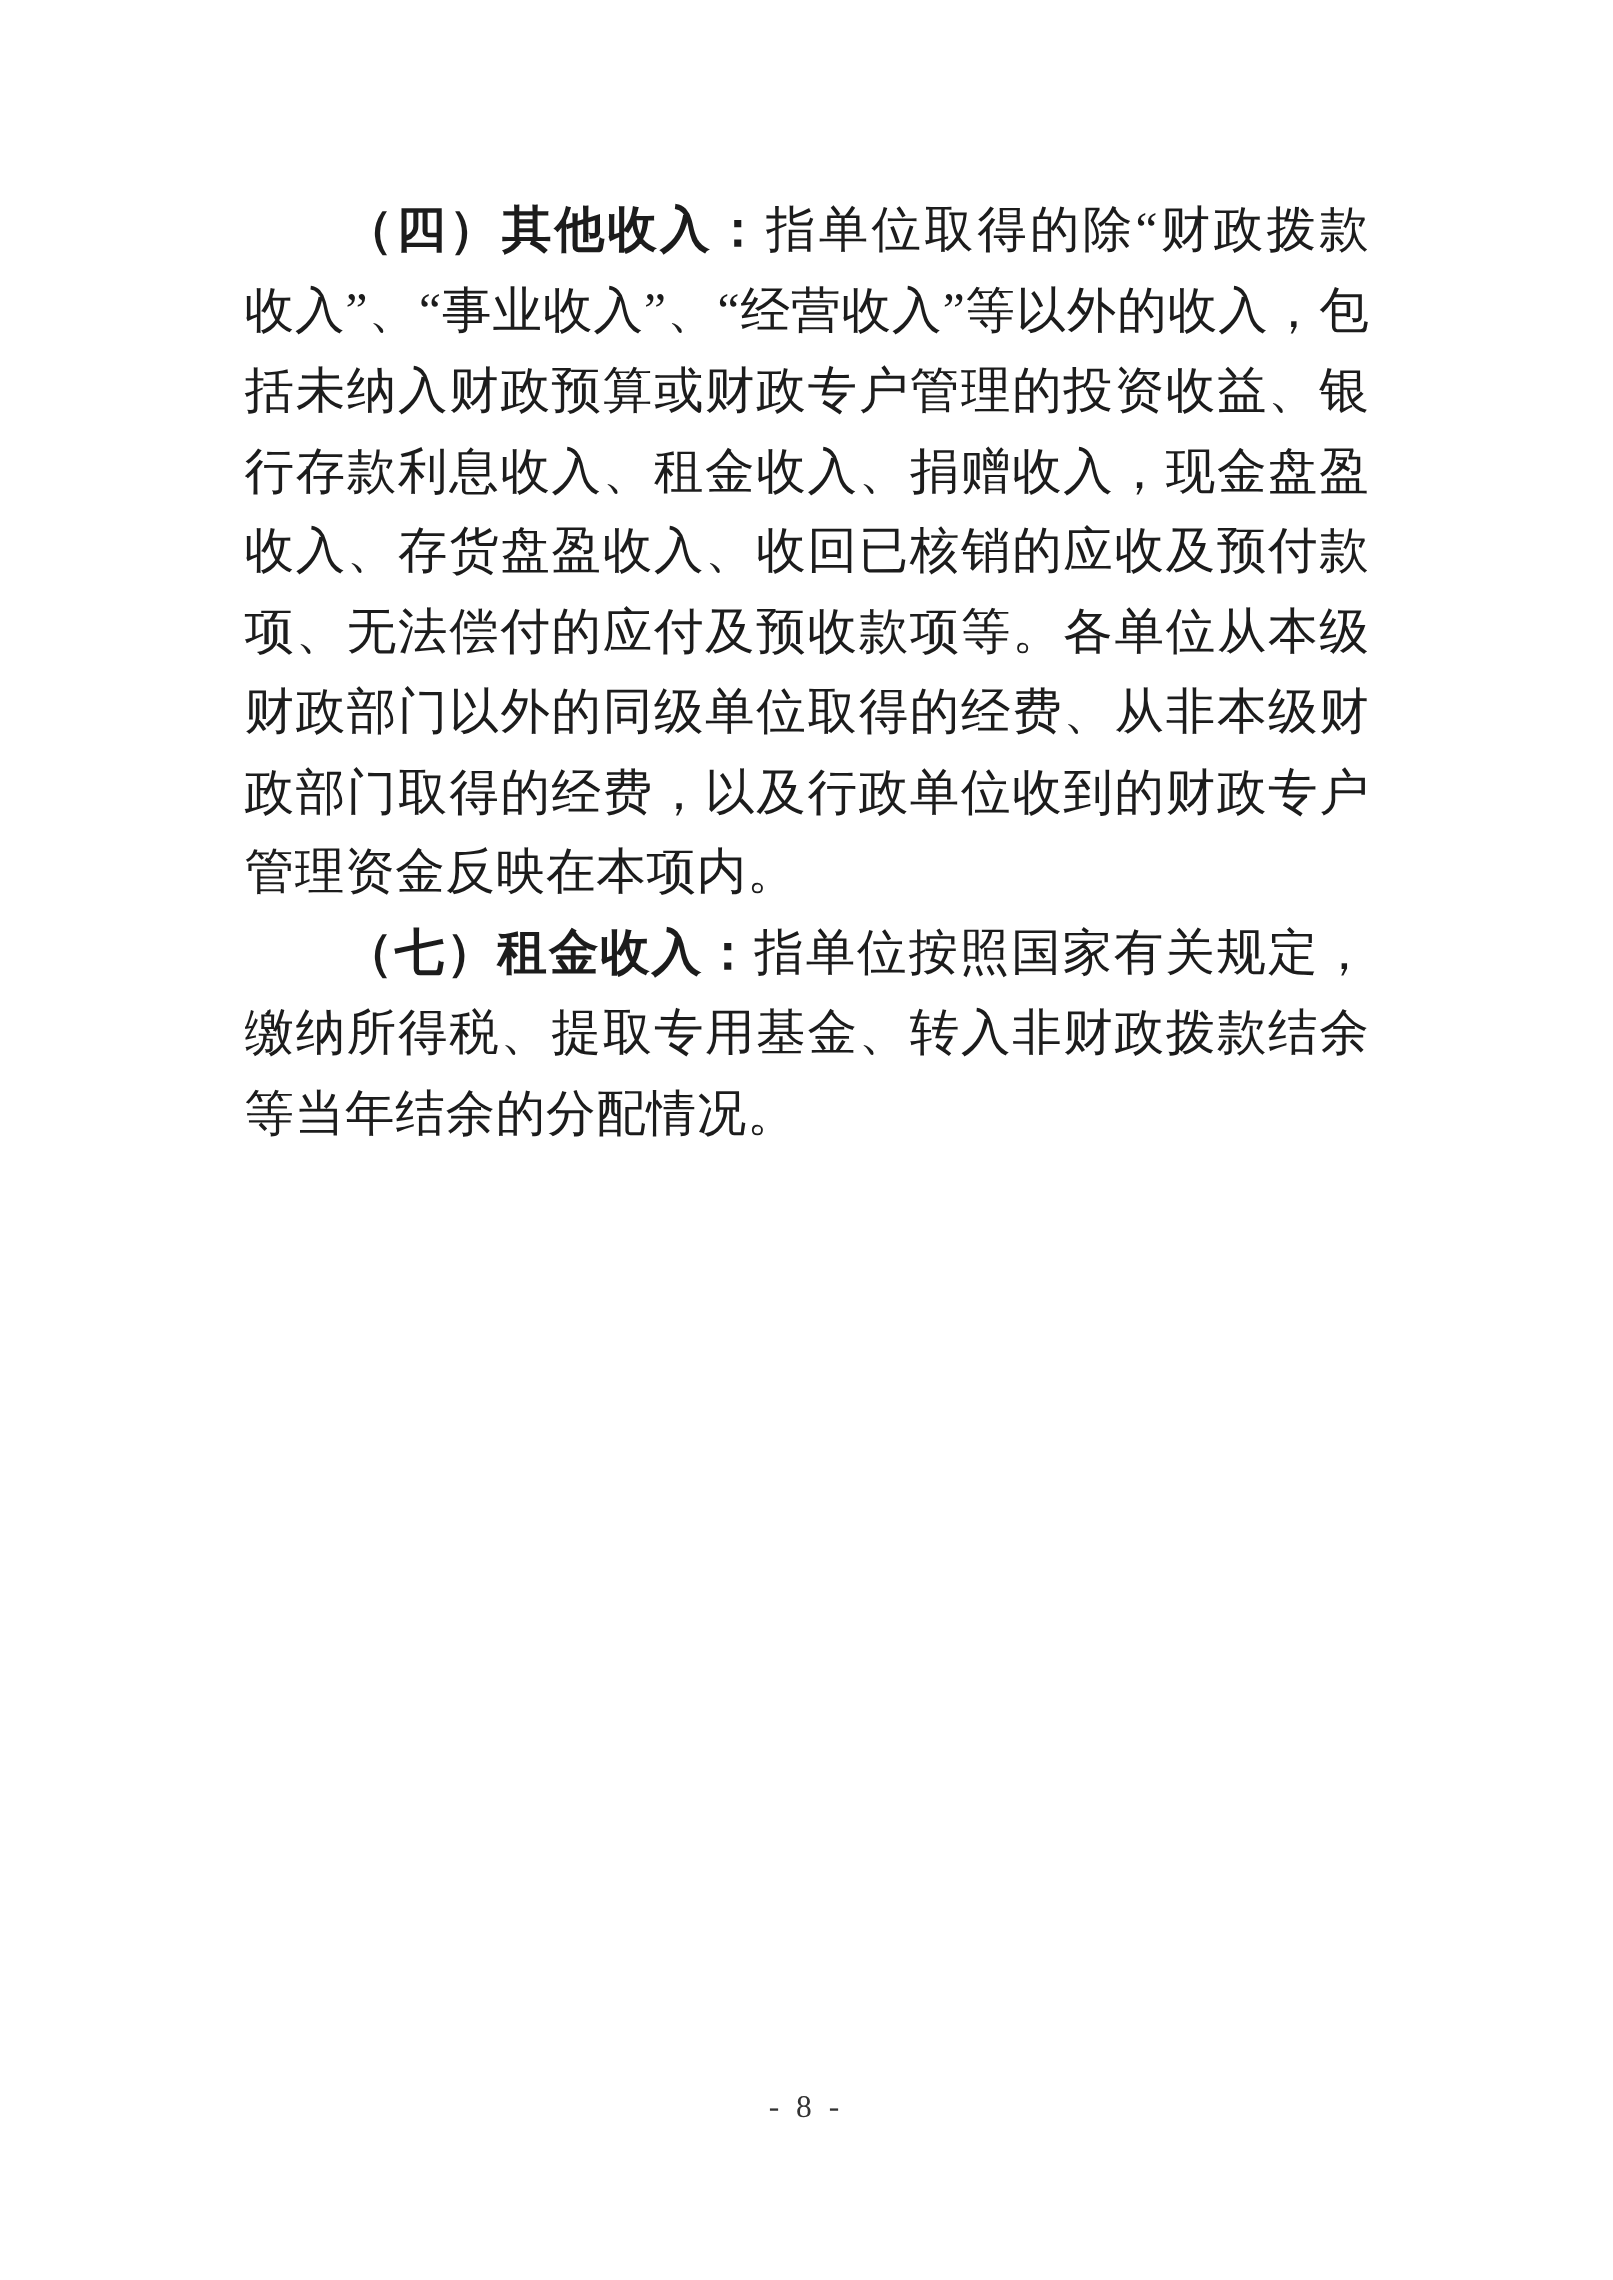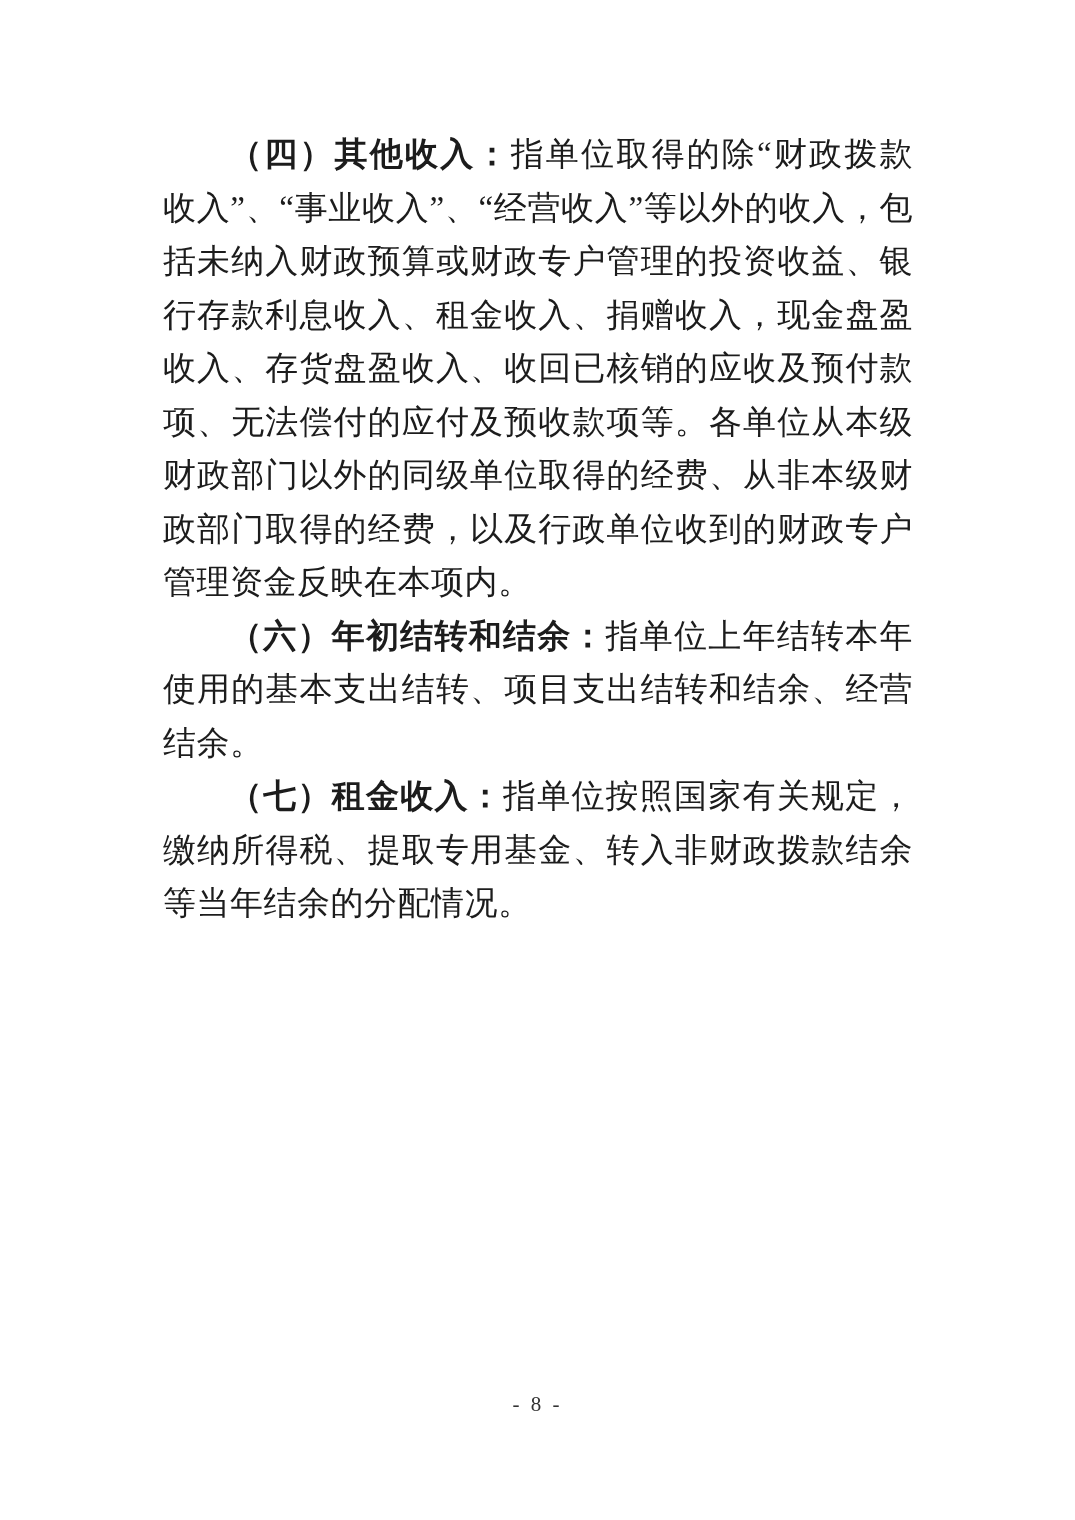--- a/index.html
+++ b/index.html
@@ -49,21 +49,20 @@
 </style>
 </head>
 <body>
 
 <div class="page">
   <div class="content">
 
     <p class="para"><b class="head">（四）其他收入：</b><span>指单位取得的除“财政拨款收入”、“事业收入”、“经营收入”等以外的收入，包括未纳入财政预算或财政专户管理的投资收益、银行存款利息收入、租金收入、捐赠收入，现金盘盈收入、存货盘盈收入、收回已核销的应收及预付款项、无法偿付的应付及预收款项等。各单位从本级财政部门以外的同级单位取得的经费、从非本级财政部门取得的经费，以及行政单位收到的财政专户管理资金反映在本项内。</span></p>
 
 
-    <p class="para"><b class="head">（六）年初结转和结余：</b><span>指单位上年结转本年使用的基本支出结转、项目支出结转和结余、经营结余。</span></p>
 
     <p class="para"><b class="head">（七）租金收入：</b><span>指单位按照国家有关规定，缴纳所得税、提取专用基金、转入非财政拨款结余等当年结余的分配情况。</span></p>
 
 
 
   </div>
 
   <div class="footer">- 8 -</div>
 </div>
 

